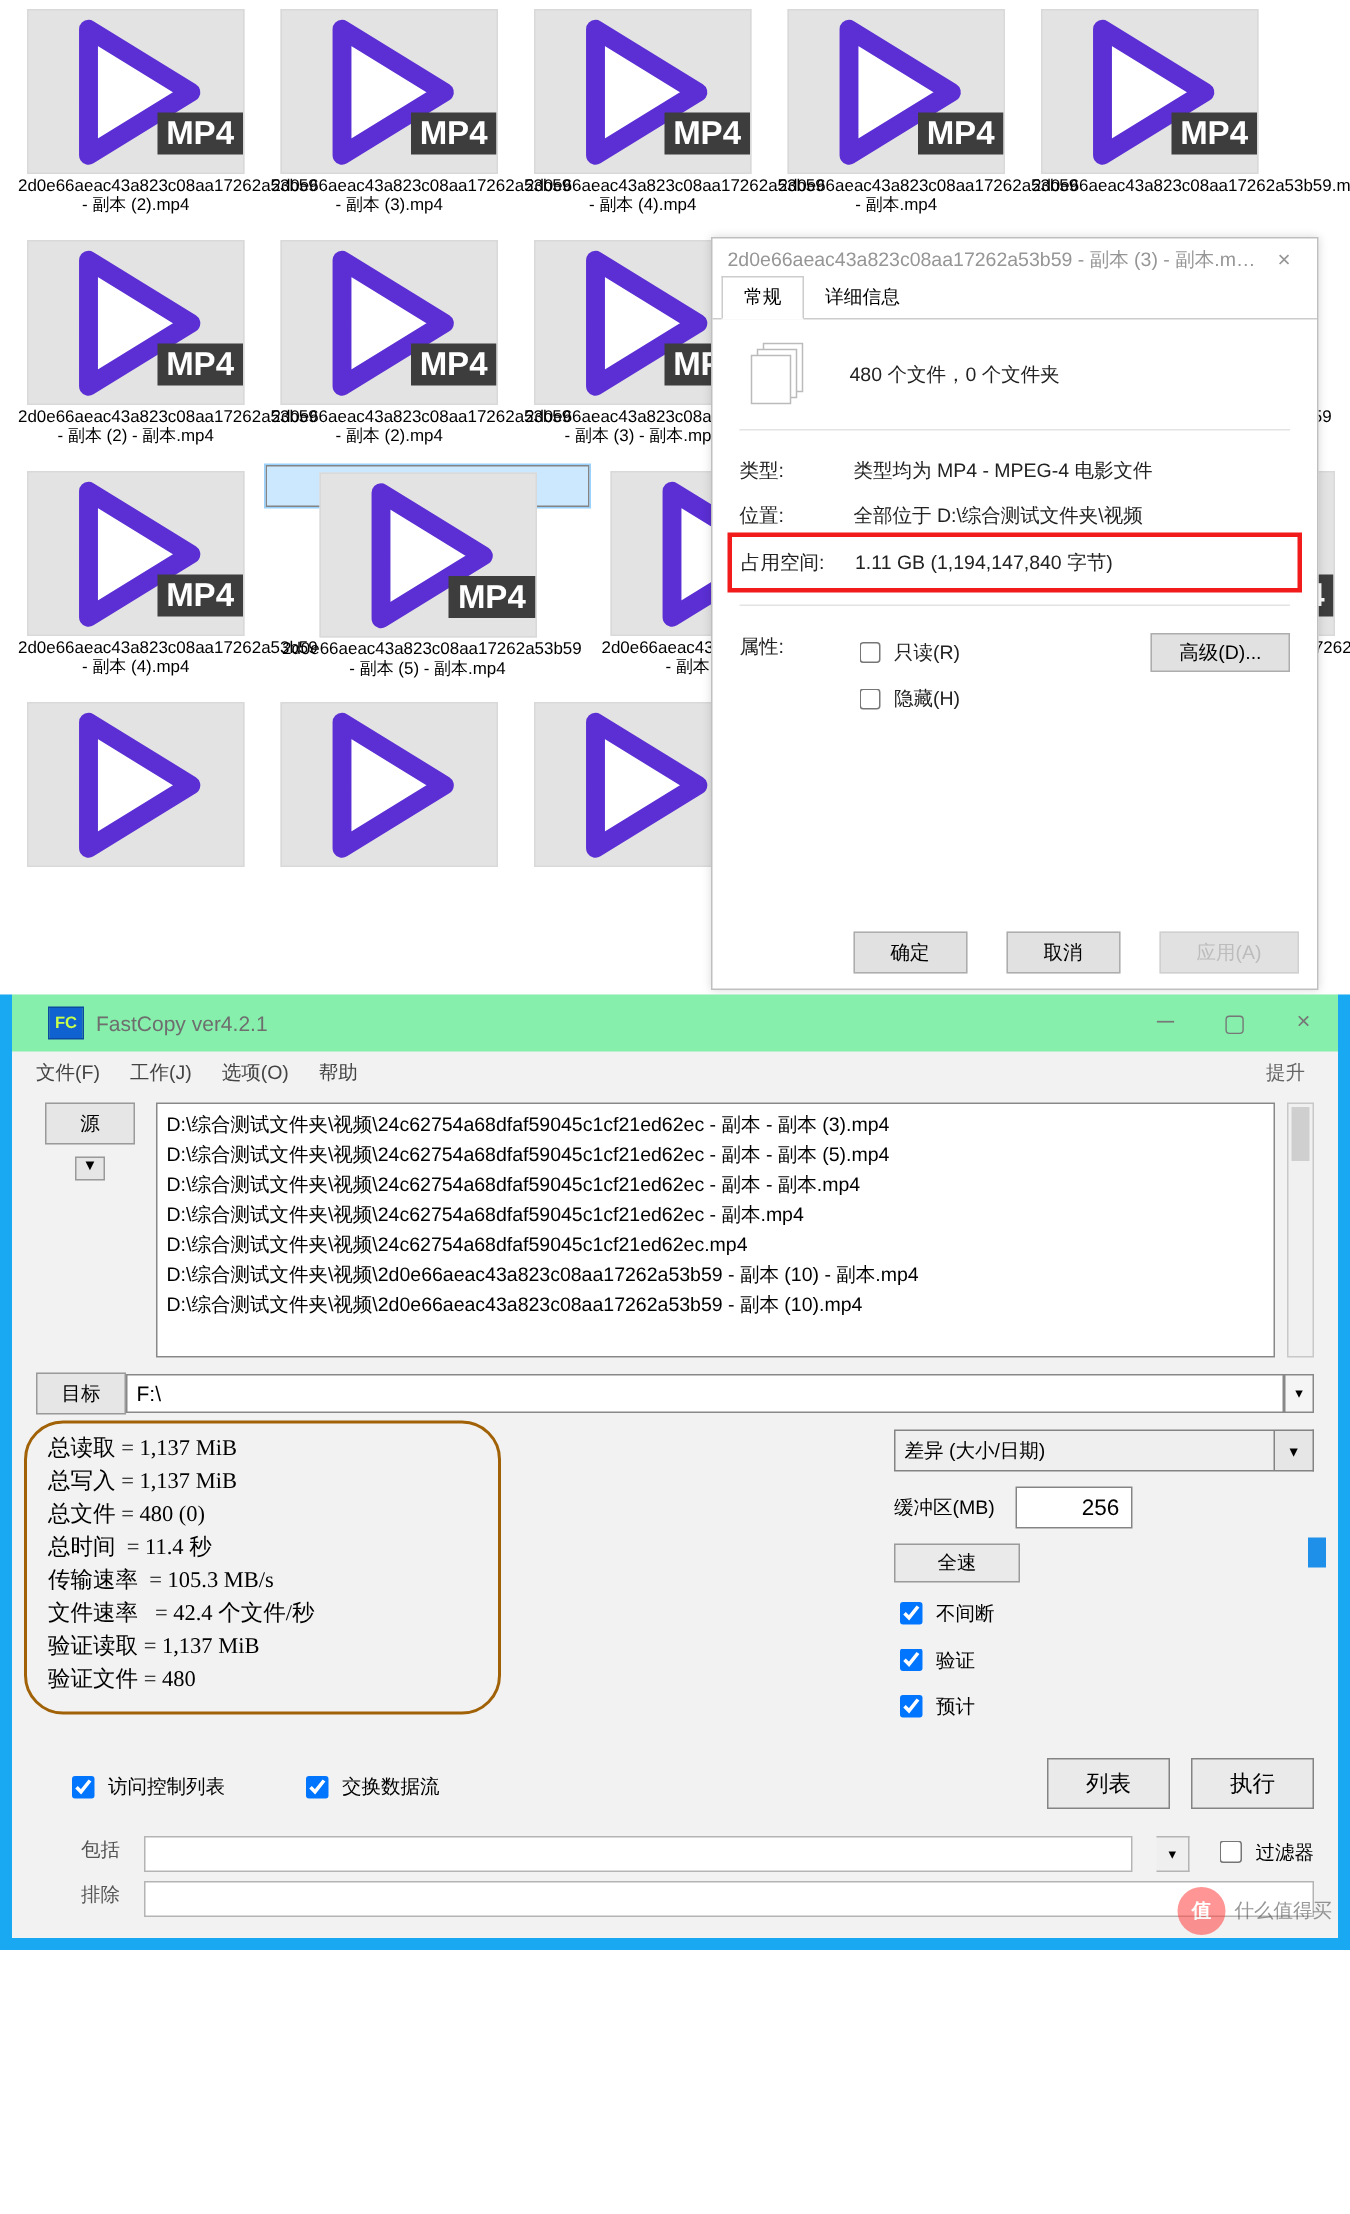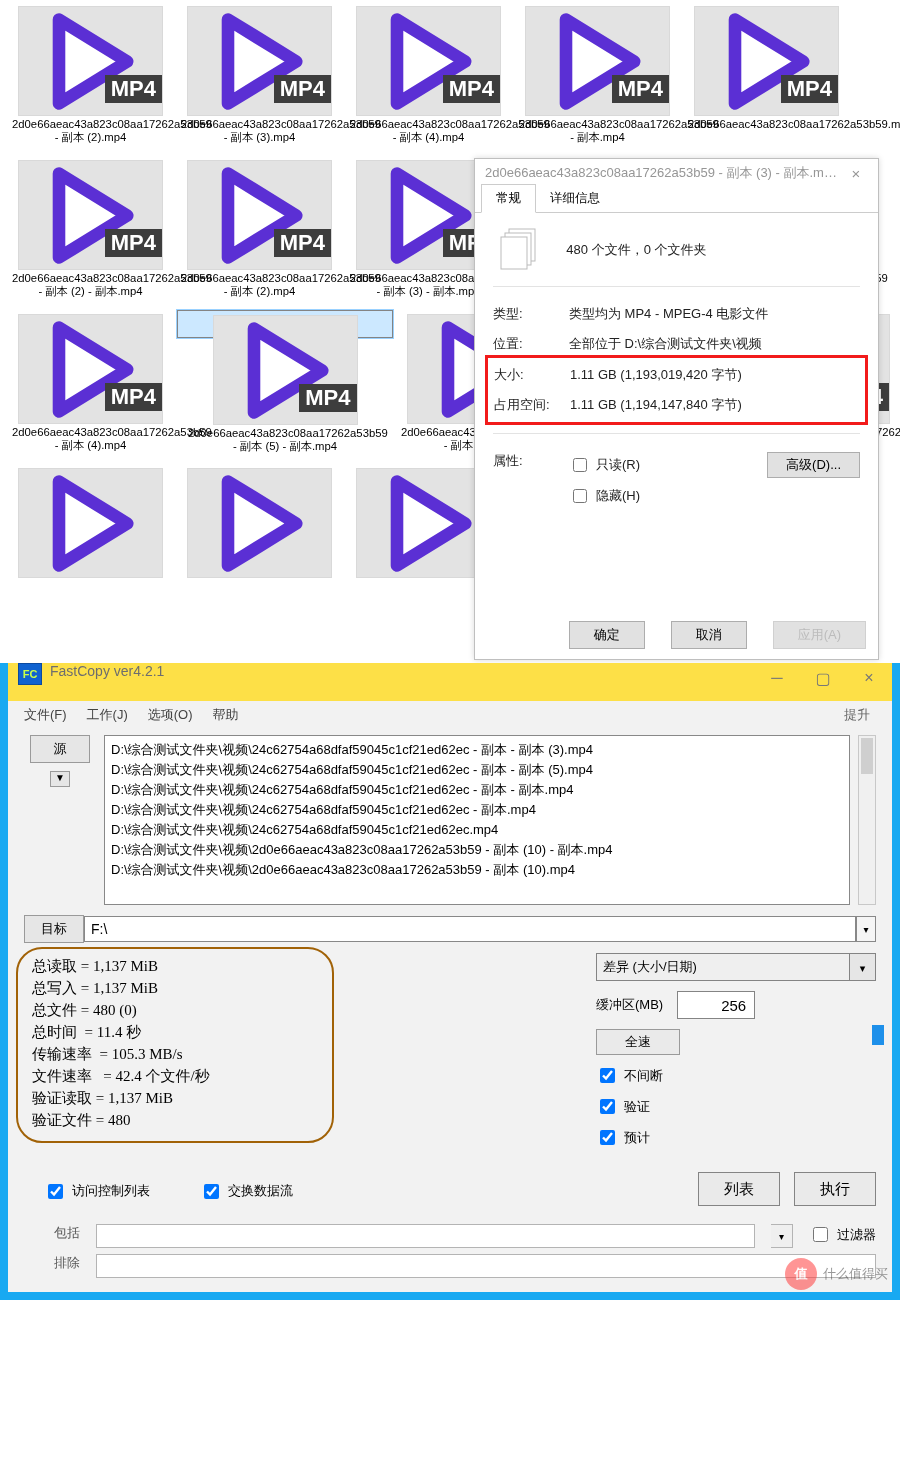--- a/index.html
+++ b/index.html
@@ -32,21 +32,21 @@
   .val{flex:1}
   .redbox{border:3px solid #f21b1b;margin:-4px -8px;padding:2px 6px}
   .chk{display:flex;align-items:center;gap:6px}
   .chk input{width:14px;height:14px}
   .adv{border:1px solid #adadad;background:#e1e1e1;padding:3px 18px;cursor:pointer}
   .btnrow{position:absolute;bottom:10px;right:12px;display:flex;gap:26px}
   .btn{border:1px solid #adadad;background:#e1e1e1;padding:4px 24px;cursor:pointer}
   .btn.dis{color:#bcbcbc;border-color:#d0d0d0}
   
   .fc{border:8px solid #18a9f2;border-top:none;background:#f2f2f2;width:900px;position:relative}
-  .fcbar{height:38px;background:#fde047;display:flex;align-items:flex-start;padding-left:10px}
+  .fcbar{height:38px;background:#86efac;display:flex;align-items:center;padding-left:24px}
   .fcicon{width:24px;height:22px;background:linear-gradient(#1062d0,#1062d0);border:1px solid #0b4aa0;margin-right:8px;position:relative;display:flex;align-items:center;justify-content:center;color:#c8ff4a;font:700 11px Arial}
   .fctitle{flex:1;color:#6e6e6e;font-size:14px}
   .wctl{display:flex}
   .wctl div{width:46px;height:30px;display:flex;align-items:center;justify-content:center;color:#777;font-size:16px;cursor:pointer}
   .menu{height:28px;padding:0 8px;display:flex;align-items:center;gap:4px;color:#444}
   .menu span{padding:4px 8px;cursor:pointer}
   .menu .rise{margin-left:auto;padding-right:14px;color:#666}
   .fcinner{padding:6px 16px 14px}
   .toprow{display:flex;gap:8px;align-items:flex-start;margin-bottom:10px}
   .srccol{width:72px;display:flex;flex-direction:column;gap:8px;align-items:center}
@@ -322,24 +322,20 @@
       <div class="row">
           <div class="lab">类型:</div>
           <div class="val">类型均为 MP4 - MPEG-4 电影文件</div>
         </div>
       <div class="row">
           <div class="lab">位置:</div>
           <div class="val">全部位于 D:\综合测试文件夹\视频</div>
         </div>
       <div class="redbox">
         <div class="row">
-            <div class="lab">大小:</div>
-            <div class="val">1.11 GB (1,193,019,420 字节)</div>
-          </div>
-        <div class="row">
             <div class="lab">占用空间:</div>
             <div class="val">1.11 GB (1,194,147,840 字节)</div>
           </div>
       </div>
       <div class="hr"></div>
       <div class="row">
         <div class="lab">属性:</div>
         <div class="val" style="display:flex;flex-direction:column;gap:8px">
           <div style="display:flex;justify-content:space-between;align-items:center">
             <label class="chk">

